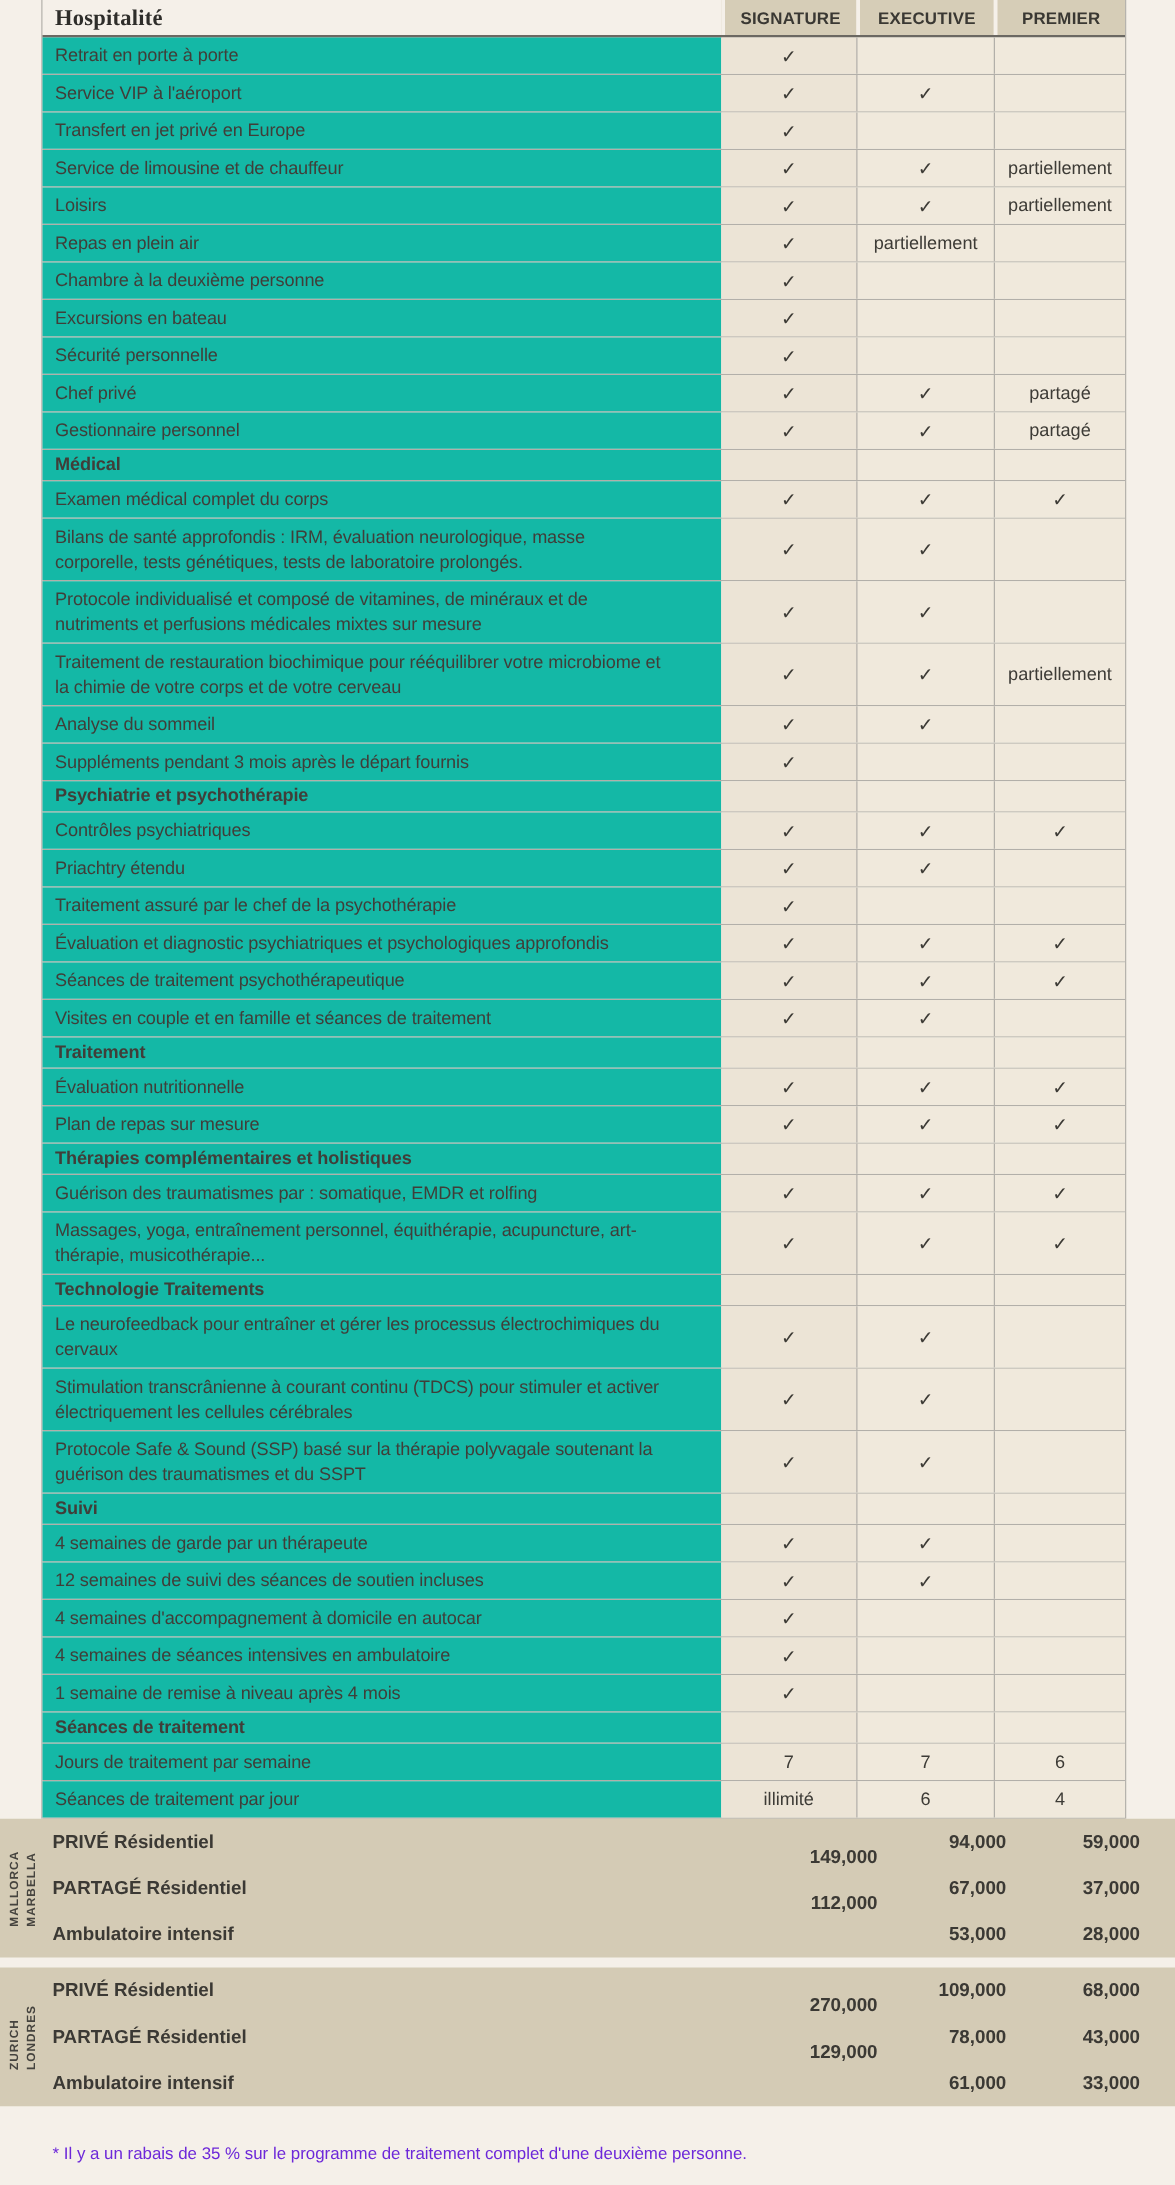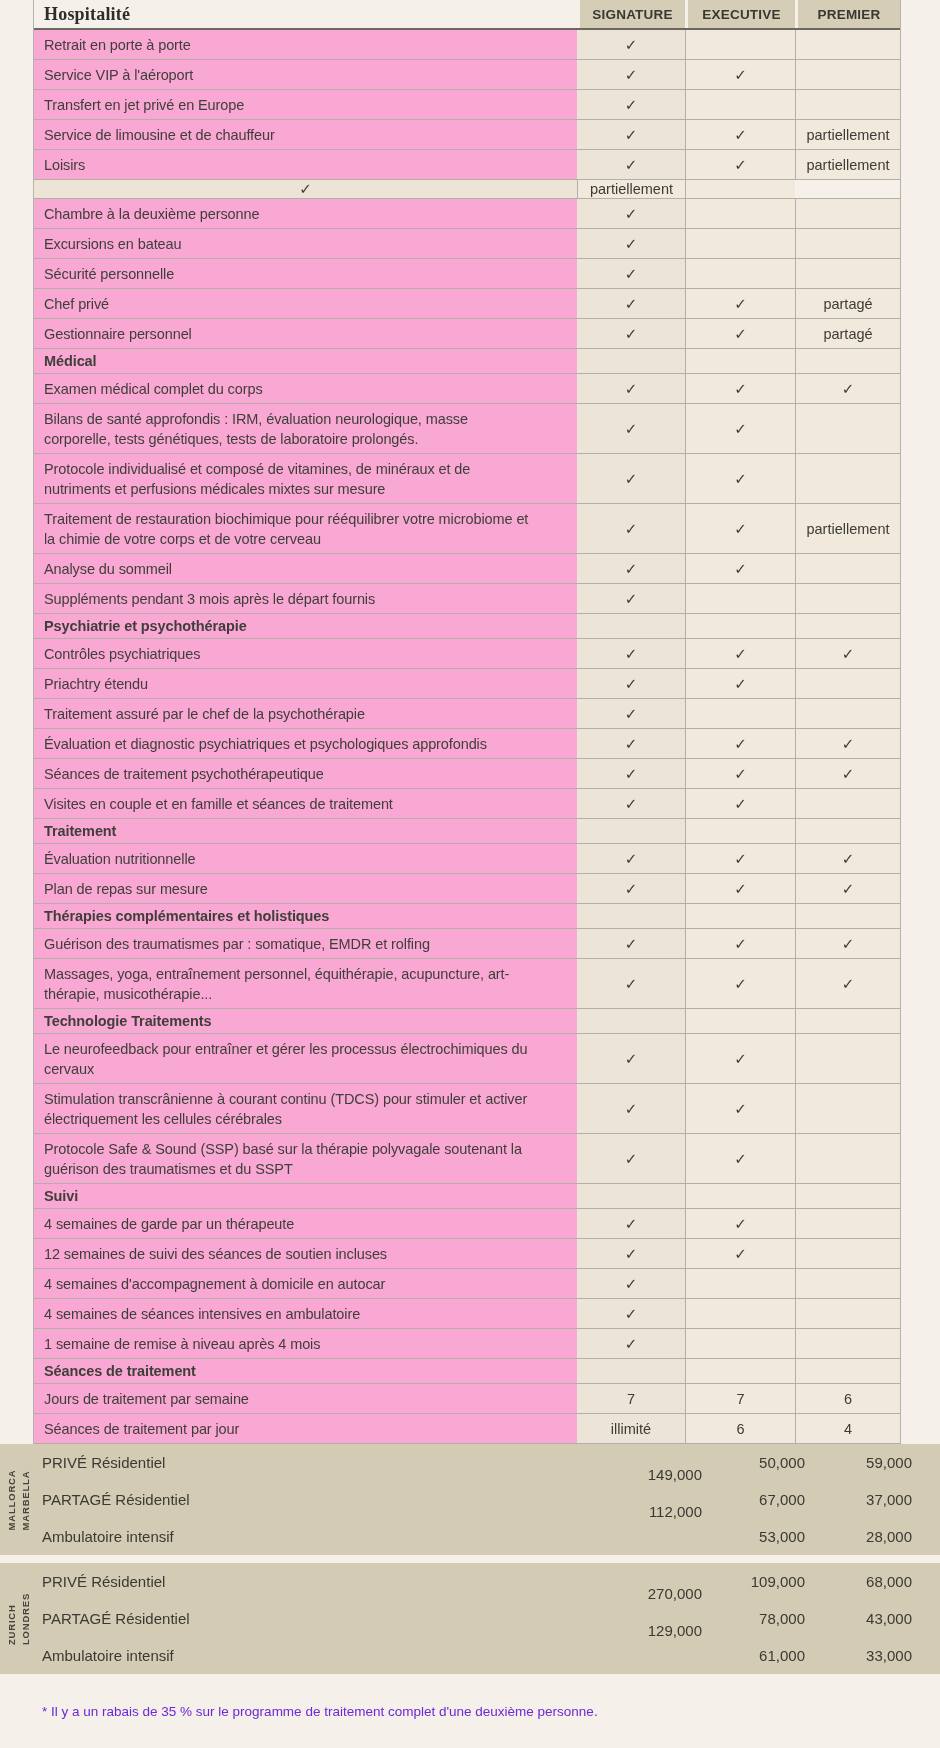--- a/index.html
+++ b/index.html
@@ -18,21 +18,21 @@
     border-right:1px solid #b6b3ad;
     box-sizing:border-box;
   }
   .trow {
     display:grid;
     grid-template-columns:1fr 108px 110px 105px;
     border-bottom:1.5px solid #b2afa9;
     align-items:stretch;
   }
   .label-cell {
-    background:#f9a8d4;
+    background:#14b8a6;
     padding:4.5px 48px 4.5px 10px;
     line-height:20px;
     font-size:14.5px;
     letter-spacing:-0.1px;
     display:flex; align-items:center;
   }
   .val-cell {
     display:flex; align-items:center; justify-content:center;
     font-size:14.5px;
     color:#3d3b36;
@@ -71,21 +71,21 @@
   .band {
     position:relative;
     background:#d4cbb5;
     padding:6px 0;
     margin-bottom:8px;
     width:940px;
   }
   .band-row {
     display:grid;
     grid-template-columns:1fr 141px 110px 105px;
-    line-height:25px; font-size:15px; color:#3b3934;
+    line-height:25px; font-size:15px; color:#3b3934;font-weight:bold;
   }
   .band-row .blabel { padding-left:42px; }
   .band-row .bval  { text-align:right; }
   .band-row .bval.v0 { padding-right:23px;margin-top:12px; }
   .band-row .bval.v1 { padding-right:30px; }
   .band-row .bval.v2 { padding-right:28px; }
   .band-loc {
     position:absolute; left:5px; top:50%;
     transform:translateY(-50%);
     display:flex; gap:1px;
@@ -153,20 +153,21 @@
         <div class="label-cell">Loisirs</div>
         <div class="val-cell c0">
           <div class="check" style="display: inline;">✓</div>
         </div>
         <div class="val-cell c1">
           <div class="check" style="display: inline;">✓</div>
         </div>
         <div class="val-cell c2">partiellement</div>
       </div>
       <div class="trow">
+        <div class="label-cell">Repas en plein air</div>
         <div class="val-cell c0">
           <div class="check" style="display: inline;">✓</div>
         </div>
         <div class="val-cell c1">partiellement</div>
         <div class="val-cell c2"></div>
       </div>
       <div class="trow">
         <div class="label-cell">Chambre à la deuxième personne</div>
         <div class="val-cell c0">
           <div class="check" style="display: inline;">✓</div>
@@ -516,21 +517,21 @@
 <div class="pricing">
   <div id="pricing-groups">
       <div class="band">
         <div class="band-loc">
           <span>MALLORCA</span>
           <span>MARBELLA</span>
         </div>
         <div class="band-row">
           <div class="blabel">PRIVÉ Résidentiel</div>
           <div class="bval v0">149,000</div>
-          <div class="bval v1">50,000</div>
+          <div class="bval v1">94,000</div>
           <div class="bval v2">59,000</div>
         </div>
         <div class="band-row">
           <div class="blabel">PARTAGÉ Résidentiel</div>
           <div class="bval v0">112,000</div>
           <div class="bval v1">67,000</div>
           <div class="bval v2">37,000</div>
         </div>
         <div class="band-row">
           <div class="blabel">Ambulatoire intensif</div>

